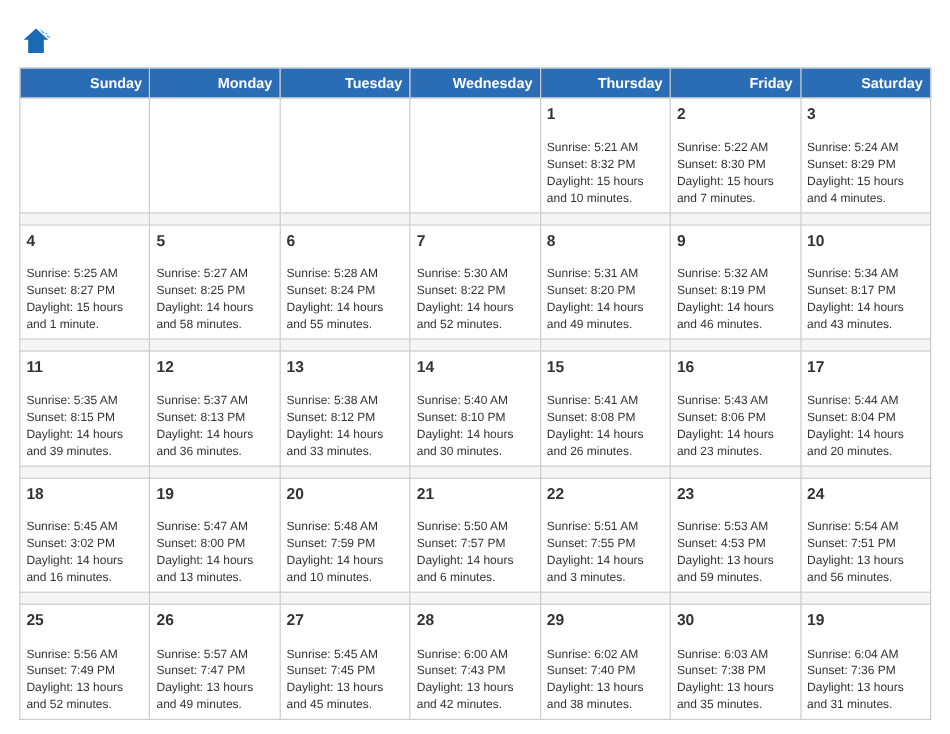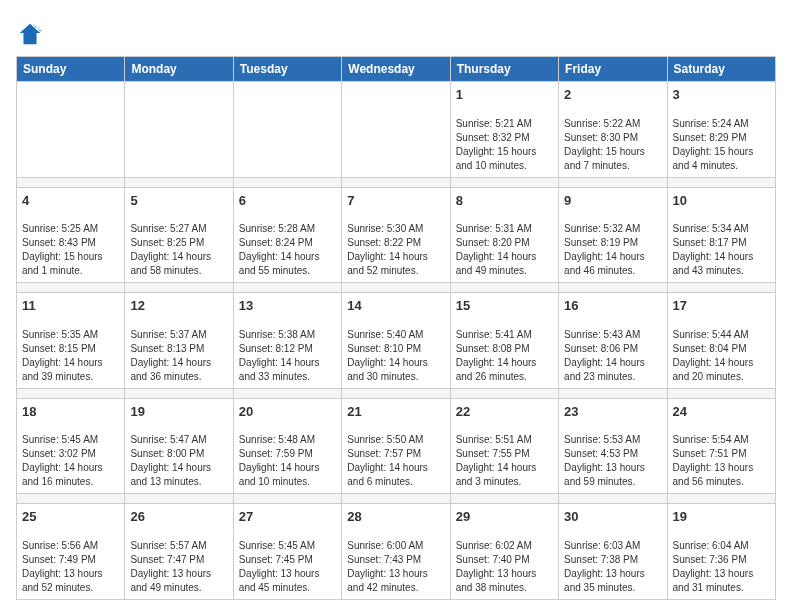--- a/index.html
+++ b/index.html
@@ -55,21 +55,21 @@
       color: #555;
     }
     .calendar {
       width: 100%;
       border-collapse: collapse;
       font-size: 11px;
     }
     .calendar th {
       background: #2a6db5;
       color: #fff;
-      text-align: left;
+      text-align: right;
       padding: 5px 6px;
       font-size: 12px;
       font-weight: bold;
       border: 1px solid #ccc;
     }
     .calendar td {
       vertical-align: top;
       border: 1px solid #ccc;
       padding: 4px 5px;
       width: 108px;
@@ -167,21 +167,21 @@
         <td></td>
         <td></td>
         <td></td>
         <td></td>
         <td></td>
       </tr>
       <tr>
         <td>
           <span class="day-number">4</span>
           <div class="day-info">Sunrise: 5:25 AM
-Sunset: 8:43 PM
+Sunset: 8:27 PM
 Daylight: 15 hours
 and 1 minute.</div>
         </td>
         <td>
           <span class="day-number">5</span>
           <div class="day-info">Sunrise: 5:27 AM
 Sunset: 8:25 PM
 Daylight: 14 hours
 and 58 minutes.</div>
         </td>

